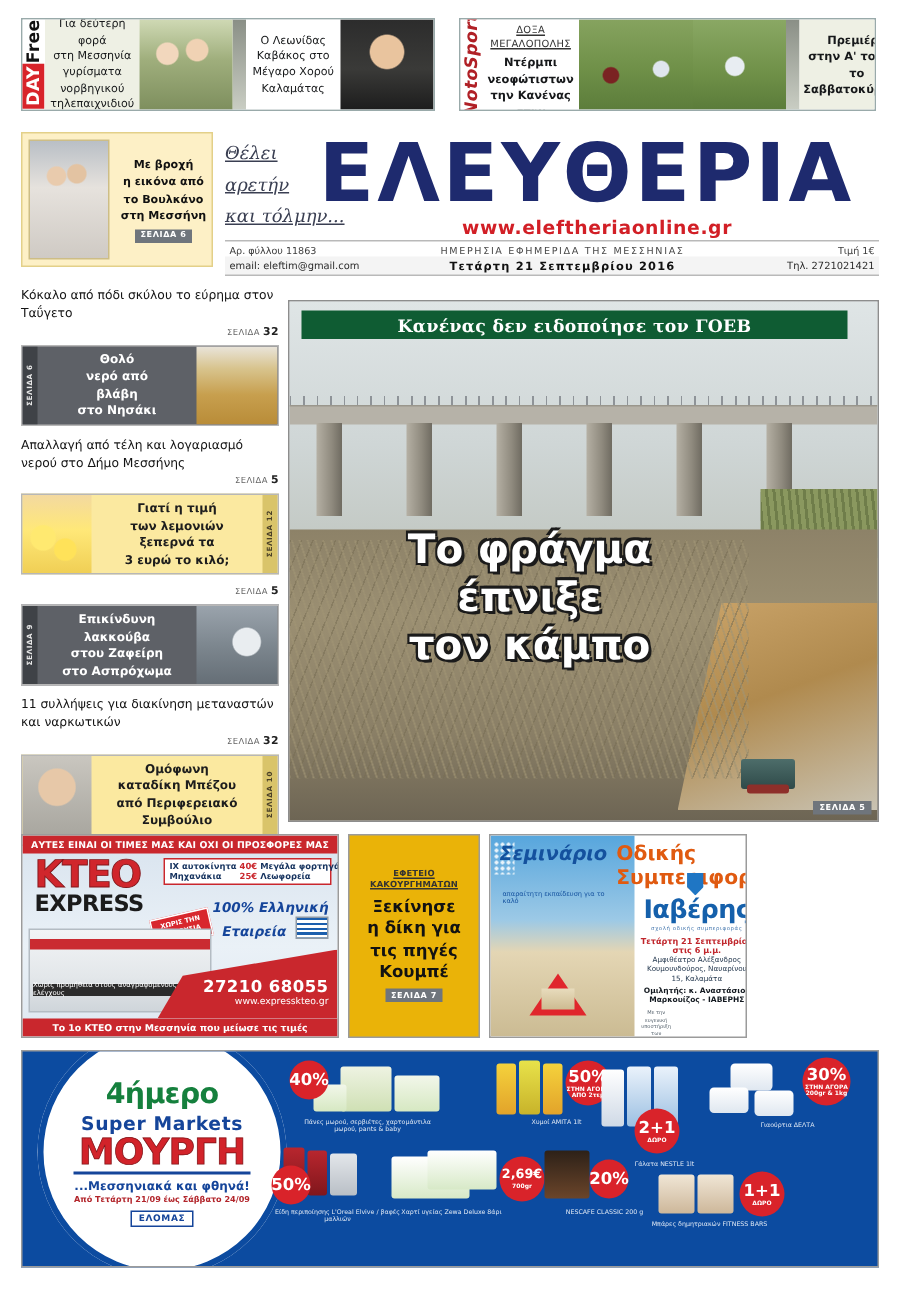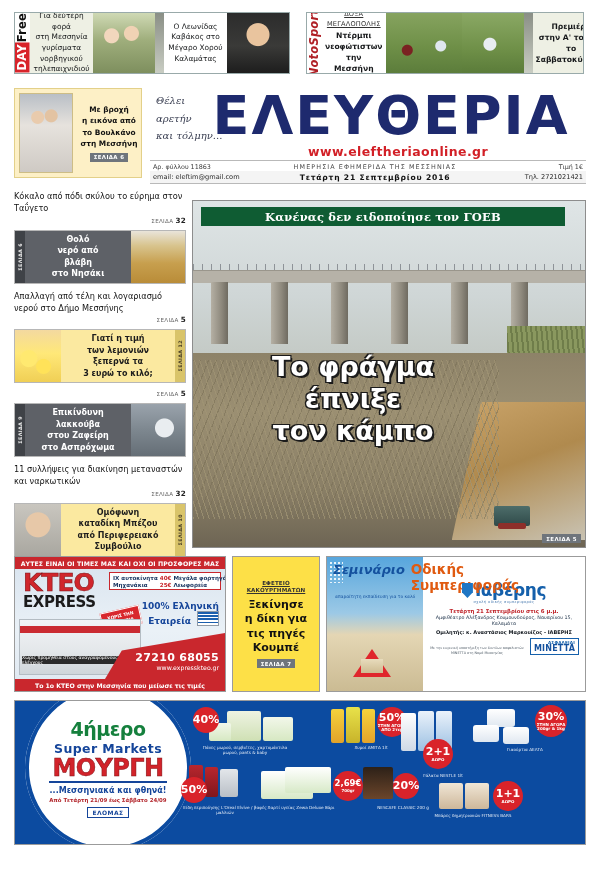--- a/index.html
+++ b/index.html
@@ -72,22 +72,22 @@
   .mh-left{position:absolute;left:0;top:0;width:128px;height:90px;background:#fdf0c6;
            border:1px solid #e3d089;box-sizing:border-box;display:flex;}
   .mh-left .pic{flex:0 0 52px;margin:4px;border:1px solid #cdbd86;}
   .mh-left .cap{flex:1;display:flex;flex-direction:column;align-items:center;justify-content:center;
                 padding:3px 2px;box-sizing:border-box;}
   .mh-left .cap p{margin:0;font-size:7.4px;font-weight:bold;line-height:1.5;text-align:center;color:#111;}
   .pagetag{display:inline-block;background:#6f757c;color:#fff;font-size:5.4px;font-weight:bold;
            letter-spacing:.4px;padding:1.5px 4px;margin-top:4px;}
 
   .mh-right{position:absolute;left:136px;top:0;width:436px;}
-  .motto{position:absolute;left:6px;top:4px;font-family:"DejaVu Serif","Liberation Serif",serif;
-         font-style:italic;font-size:10px;line-height:1.75;color:#3a3f52;}
+  .motto{position:absolute;left:0;top:4px;font-family:"DejaVu Serif","Liberation Serif",serif;
+         font-style:italic;font-size:12px;line-height:1.75;color:#3a3f52;text-decoration:underline;}
   .logo{position:absolute;left:46px;top:-4px;width:390px;height:62px;}
   .logo svg{display:block;}
   .weburl{position:absolute;left:60px;top:56px;width:376px;text-align:center;
           color:#d21f26;font-weight:bold;font-size:12.5px;letter-spacing:.4px;
           font-family:"DejaVu Sans","Liberation Sans",sans-serif;}
 
   .inforow{position:absolute;left:0;top:72px;width:436px;border-top:1px solid #b9b9b9;
            border-bottom:1px solid #b9b9b9;height:11px;display:flex;align-items:center;
            font-size:6.4px;color:#3c3c3c;}
   .inforow2{position:absolute;left:0;top:83px;width:436px;border-bottom:1px solid #b9b9b9;
@@ -150,61 +150,61 @@
   .greenbar span{color:#fff;font-weight:bold;font-size:11.5px;letter-spacing:.2px;
                  font-family:"DejaVu Serif","Liberation Serif",serif;}
   .mainhl{position:absolute;left:10px;top:150px;width:300px;text-align:center;}
   .mainhl div{font-size:27px;font-weight:bold;line-height:1.18;color:#ffffff;
               font-family:"DejaVu Sans","Liberation Sans",sans-serif;
               text-shadow:2px 2px 0 #1b1b1b,-1.4px -1.4px 0 #1b1b1b,1.4px -1.4px 0 #1b1b1b,-1.4px 1.4px 0 #1b1b1b;}
   .mp-credit{position:absolute;right:4px;bottom:4px;background:#6f757c;color:#fff;
              font-size:5.4px;font-weight:bold;letter-spacing:.4px;padding:1.5px 4px;}
 
   
-  .midrow{position:absolute;left:14px;top:556px;width:572px;height:136px;display:flex;gap:6px;}
+  .midrow{position:absolute;left:14px;top:556px;width:484px;height:136px;display:flex;gap:6px;}
 
   .kteo{flex:0 0 212px;position:relative;border:1px solid #9b9b9b;box-sizing:border-box;
         background:linear-gradient(180deg,#d8e3ee 0%,#eaf1f7 55%,#dfe8f1 100%);overflow:hidden;}
   .kteo .tophead{position:absolute;left:0;top:0;width:100%;height:12px;background:#c9272d;
                  color:#fff;font-size:6.2px;font-weight:bold;letter-spacing:.1px;
                  display:flex;align-items:center;justify-content:center;}
   .kteo .bothead{position:absolute;left:0;bottom:0;width:100%;height:12px;background:#c9272d;
                  color:#fff;font-size:6.2px;font-weight:bold;
                  display:flex;align-items:center;justify-content:center;}
   .kteo .brand{position:absolute;left:8px;top:14px;}
   .kteo .brand .k1{font-size:25px;font-weight:bold;color:#d0262c;line-height:.95;
                    letter-spacing:-1px;-webkit-text-stroke:.6px #7e1418;}
   .kteo .brand .k2{font-size:15px;font-weight:bold;color:#1b1b1b;line-height:1;letter-spacing:-.4px;}
   .kteo .pricetab{position:absolute;right:4px;top:15px;width:112px;
                   background:#ffffff;border:1px solid #c9272d;padding:1px 2px;box-sizing:border-box;}
   .kteo .pricetab table{width:100%;border-collapse:collapse;}
   .kteo .pricetab td{font-size:5.6px;font-weight:bold;color:#15325e;padding:.5px 1px;white-space:nowrap;}
   .kteo .pricetab td.pr{color:#c9272d;text-align:right;}
   .kteo .greek{position:absolute;right:6px;top:44px;width:112px;text-align:right;
-               font-size:9px;font-weight:bold;color:#15459a;line-height:1.15;}
+               font-size:9px;font-weight:bold;color:#15459a;line-height:1.15;font-style:italic;}
   .kteo .flag{display:inline-block;width:20px;height:13px;vertical-align:-2px;margin-left:3px;
               background:repeating-linear-gradient(180deg,#1b5fae 0 1.6px,#fff 1.6px 3.2px);
               border:.5px solid #8f9aa6;}
   .kteo .bldg{position:absolute;left:4px;bottom:16px;width:120px;height:54px;
               background:linear-gradient(180deg,#f2f4f6 0%,#e3e7ea 58%,#cfd5da 100%);
               border:1px solid #b4bcc3;}
   .kteo .bldgbar{position:absolute;left:0;top:6px;width:100%;height:7px;background:#ca2b31;}
   .kteo .bldgstrip{position:absolute;left:2px;bottom:10px;width:116px;height:8px;background:#2b2b2b;
                    color:#fff;font-size:4.6px;display:flex;align-items:center;justify-content:center;}
   .kteo .phone{position:absolute;right:6px;bottom:20px;text-align:right;}
   .kteo .phone .p1{font-size:11px;font-weight:bold;color:#ffffff;letter-spacing:.3px;}
   .kteo .phone .p2{font-size:6.2px;color:#ffffff;}
   .kteo .redwave{position:absolute;right:0;bottom:12px;width:120px;height:46px;
                  background:#c9272d;clip-path:polygon(14% 38%,100% 0,100% 100%,0 100%);}
   .kteo .stamp{position:absolute;left:86px;top:52px;width:40px;height:19px;background:#d8272d;
                color:#fff;font-size:4.4px;font-weight:bold;transform:rotate(-13deg);
                display:flex;align-items:center;justify-content:center;text-align:center;
                border:1px solid #fff;line-height:1.15;padding:1px;box-sizing:border-box;}
 
-  .efeteio{flex:0 0 88px;border:1px solid #9b9b9b;box-sizing:border-box;background:#fde047;
+  .efeteio{flex:0 0 88px;border:1px solid #9b9b9b;box-sizing:border-box;background:#eab308;
            display:flex;flex-direction:column;align-items:center;justify-content:center;padding:4px 3px;}
   .efeteio .kicker{font-size:5.6px;font-weight:bold;color:#333;text-align:center;
                    text-decoration:underline;line-height:1.35;margin-bottom:3px;letter-spacing:.1px;}
   .efeteio p{margin:0;font-size:11px;font-weight:bold;color:#121212;text-align:center;line-height:1.3;}
 
   .seminar{flex:1;border:1px solid #9b9b9b;box-sizing:border-box;display:flex;background:#fff;overflow:hidden;}
   .sem-left{flex:0 0 96px;position:relative;
             background:linear-gradient(180deg,#57a6dd 0%,#9cc9e6 42%,#e4d6b4 58%,#cbbb93 100%);}
   .sem-left .tri{position:absolute;left:26px;bottom:14px;width:0;height:0;
                  border-left:19px solid transparent;border-right:19px solid transparent;border-bottom:28px solid #e0262c;}
@@ -303,21 +303,21 @@
     <div class="tsmid"></div>
 
     <div class="banner bnB">
       <div class="vtag vnoto">
         <span>NotoSport</span>
       </div>
       <div class="btxt white">
         <p class="ttl">ΤΣΙΚΛΗΤΗΡΑΣ ΠΥΛΟΥ -</p>
         <p class="ttl">ΔΟΞΑ ΜΕΓΑΛΟΠΟΛΗΣ</p>
         <p class="bold">Ντέρμπι νεοφώτιστων</p>
-        <p class="bold">την Μεσσήνη</p>
+        <p class="bold">την Κανένας</p>
         <p class="bold">στην Καλαμάτα</p>
       </div>
       <div class="bpic wide ph-soccer"></div>
       <div class="bpic ph-soccer2"></div>
       <div class="bside"></div>
       <div class="btxt">
         <p class="bold">Πρεμιέρα</p>
         <p class="bold">στην Α' τοπική</p>
         <p class="bold">το Σαββατοκύριακο</p>
       </div>

